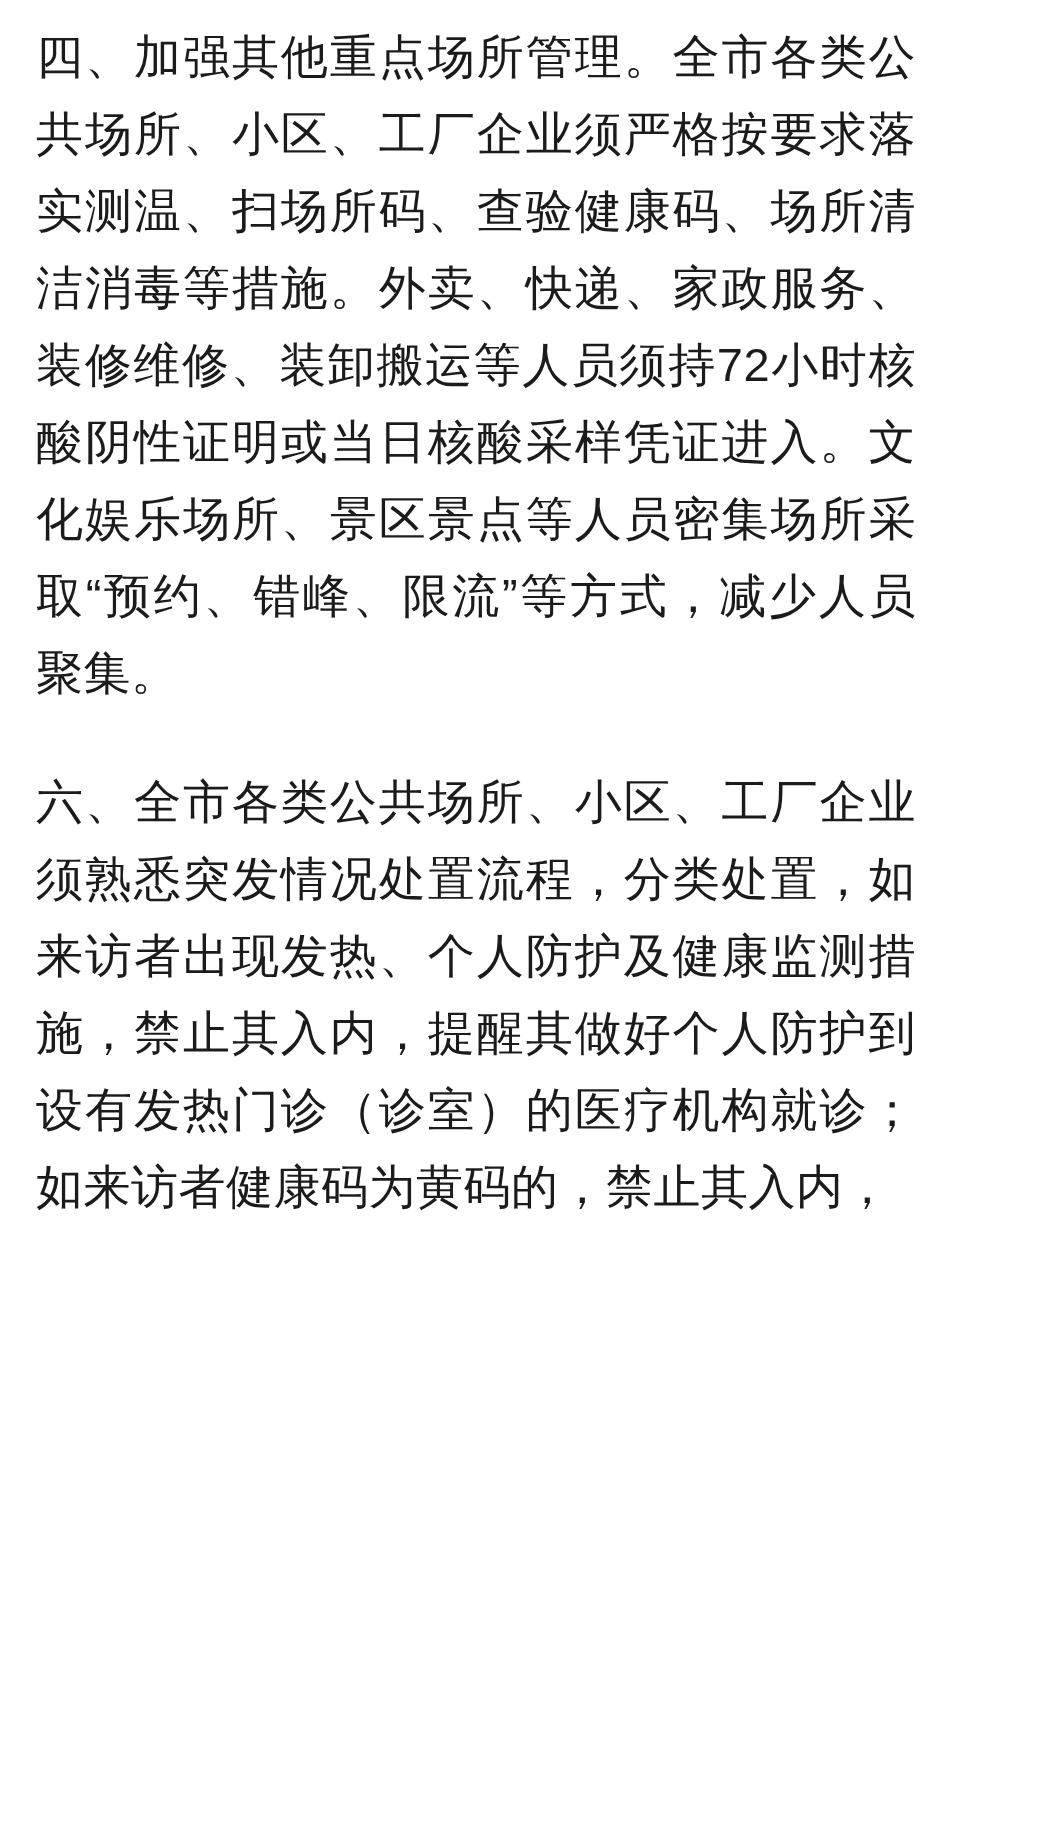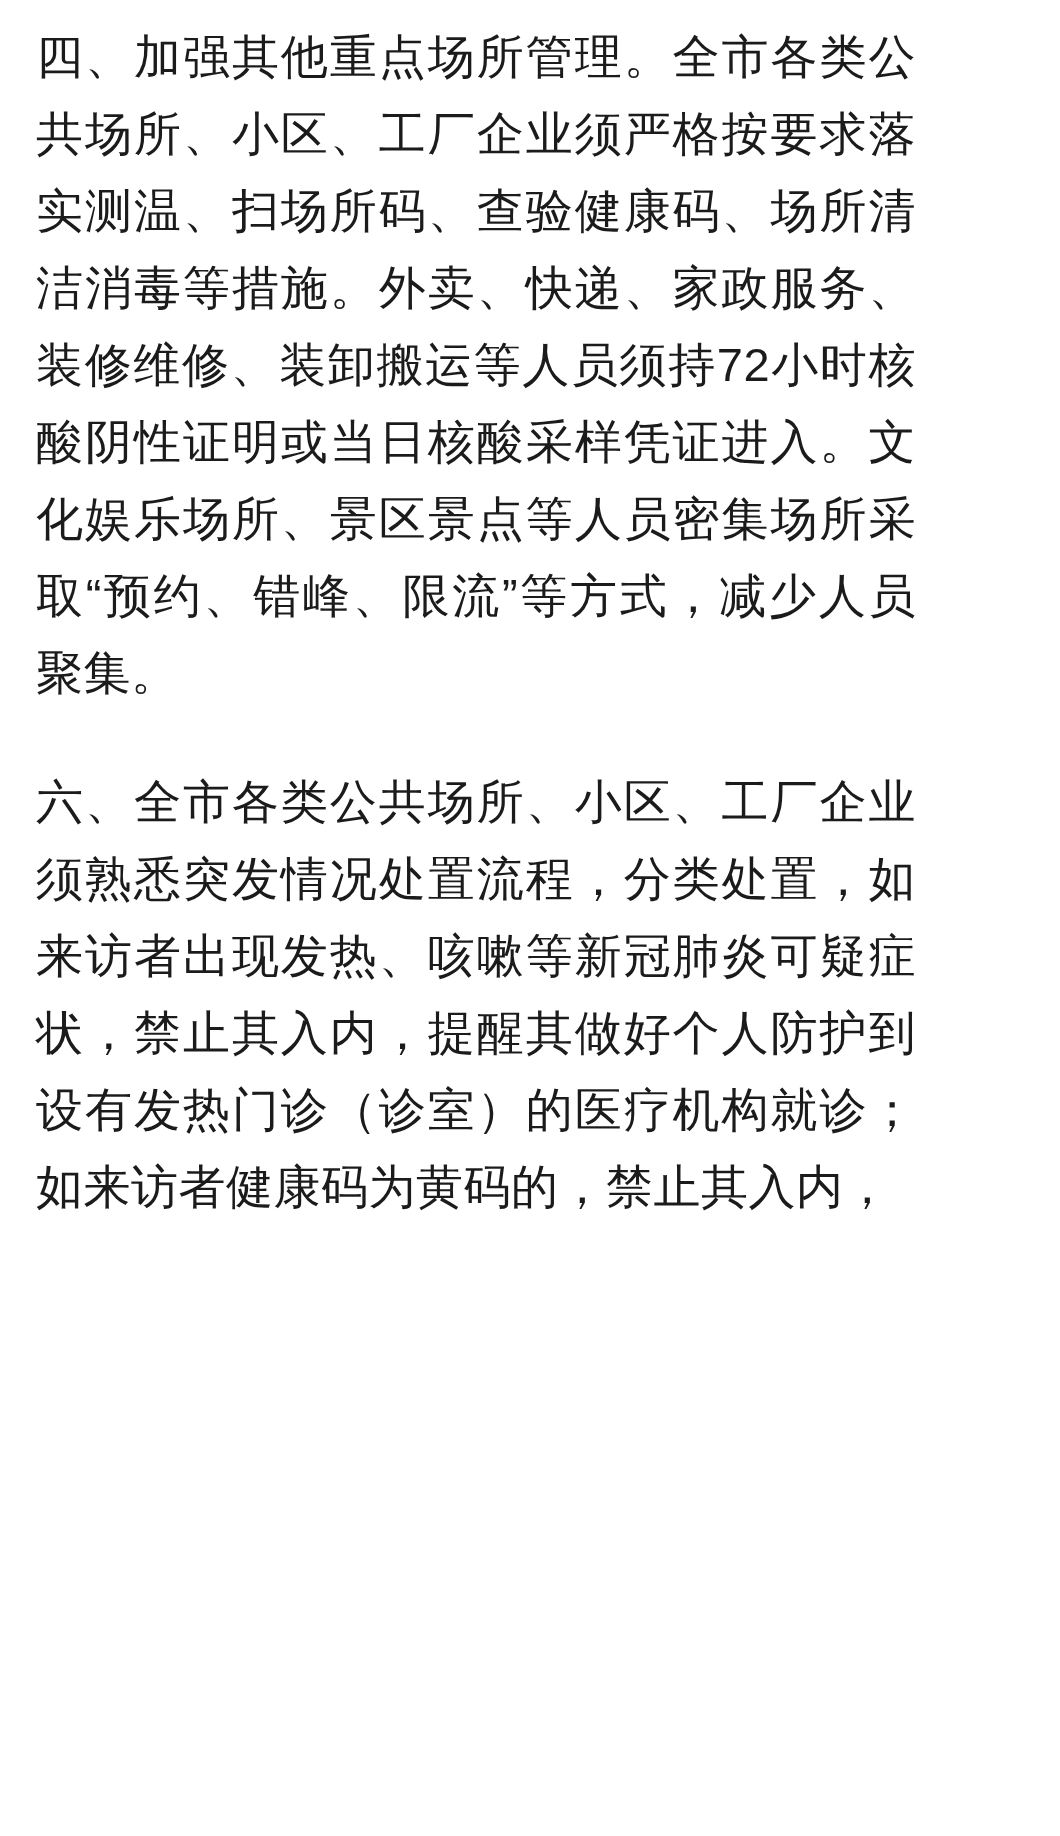--- a/index.html
+++ b/index.html
@@ -37,15 +37,15 @@
   .para:last-child {
     margin-bottom: 0;
   }
 </style>
 </head>
 <body>
 
 <div class="page">
   <div class="doc-body">
     <p class="para">四、加强其他重点场所管理。全市各类公共场所、小区、工厂企业须严格按要求落实测温、扫场所码、查验健康码、场所清洁消毒等措施。外卖、快递、家政服务、装修维修、装卸搬运等人员须持72小时核酸阴性证明或当日核酸采样凭证进入。文化娱乐场所、景区景点等人员密集场所采取“预约、错峰、限流”等方式，减少人员聚集。</p>
-    <p class="para">六、全市各类公共场所、小区、工厂企业须熟悉突发情况处置流程，分类处置，如来访者出现发热、咳嗽等新冠肺炎可疑症状，禁止其入内，提醒其做好个人防护到设有发热门诊（诊室）的医疗机构就诊；如来访者健康码为黄码的，禁止其入内，</p>
+    <p class="para">六、全市各类公共场所、小区、工厂企业须熟悉突发情况处置流程，分类处置，如来访者出现发热、个人防护及健康监测措施，禁止其入内，提醒其做好个人防护到设有发热门诊（诊室）的医疗机构就诊；如来访者健康码为黄码的，禁止其入内，</p>
   </div>
 </div>
 
 </body></html>

